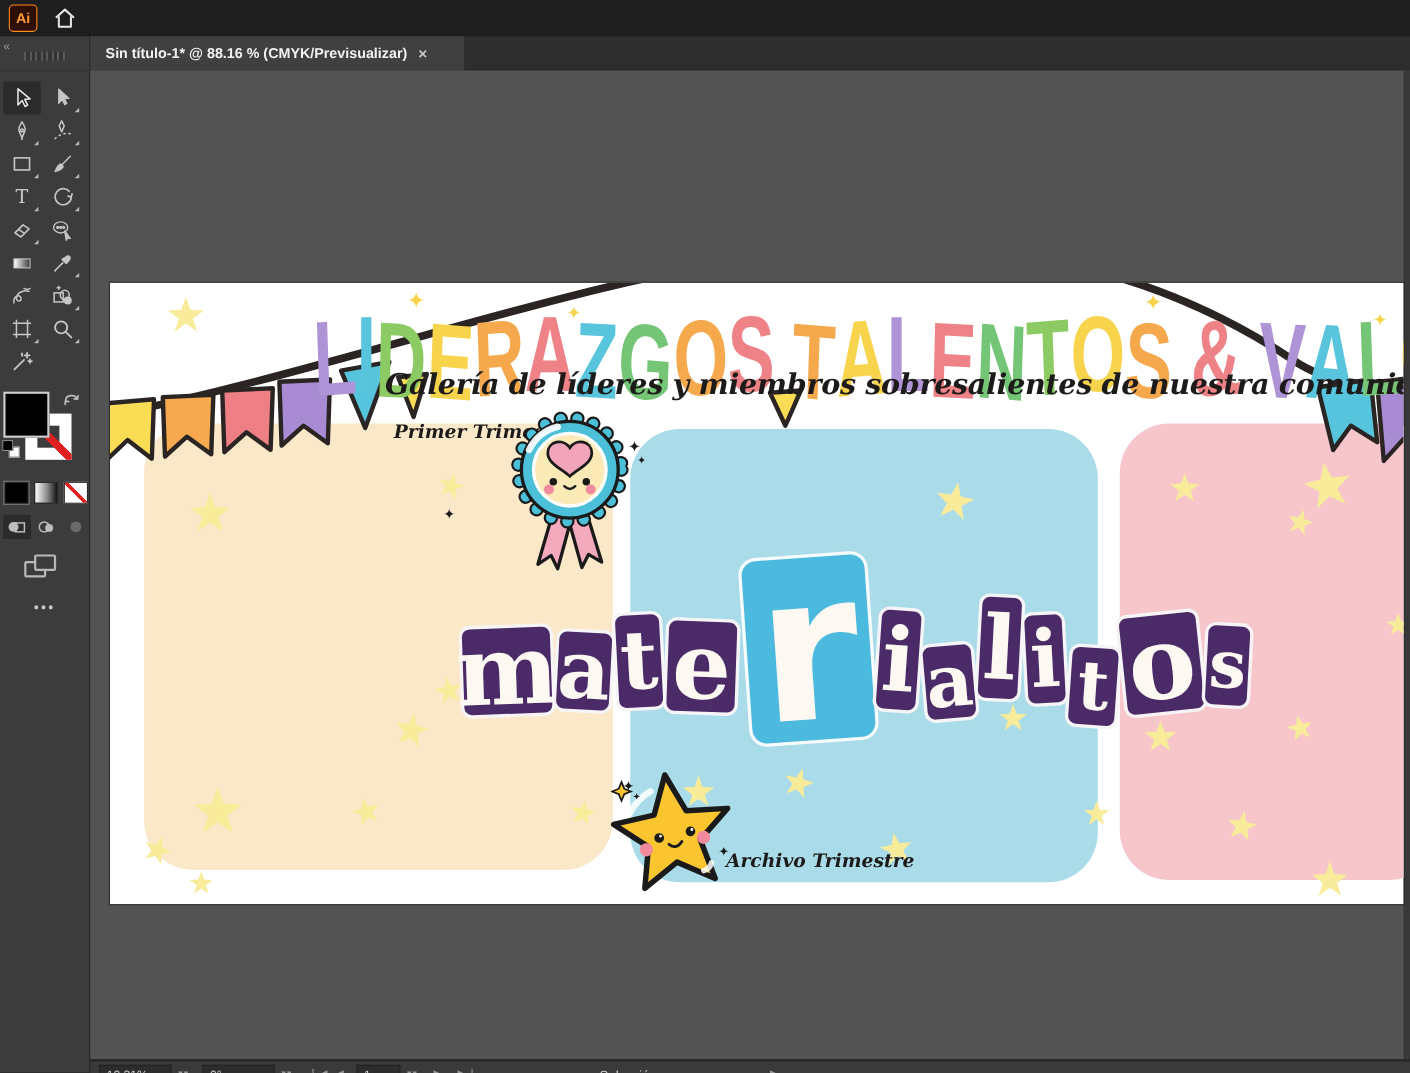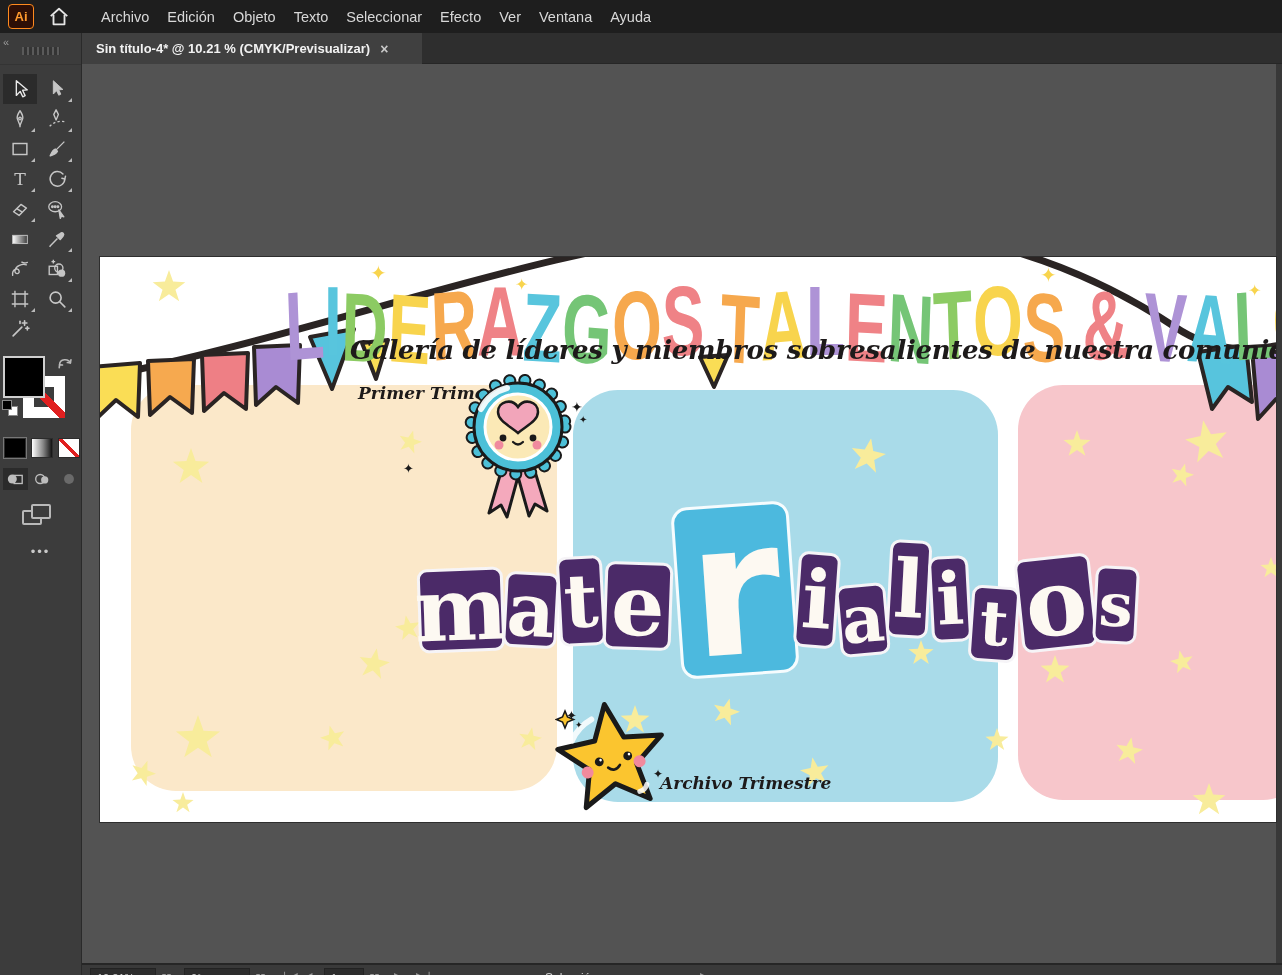--- a/index.html
+++ b/index.html
@@ -126,36 +126,25 @@
 <body>
 
 <div class="menubar">
   <div class="app-icon">Ai</div>
   <div class="home-btn">
     <svg width="22" height="22" viewBox="0 0 24 24" fill="none" stroke="#e6e6e6" stroke-width="2" stroke-linejoin="round">
       <path d="M3 11 L12 3 L21 11"></path>
         <path d="M6 9.5 V20 H18 V9.5"></path>
     </svg>
   </div>
-  <div class="menu-items">
-      <div class="menu-item">Archivo</div>
-      <div class="menu-item">Edición</div>
-      <div class="menu-item">Objeto</div>
-      <div class="menu-item">Texto</div>
-      <div class="menu-item">Seleccionar</div>
-      <div class="menu-item">Efecto</div>
-      <div class="menu-item">Ver</div>
-      <div class="menu-item">Ventana</div>
-      <div class="menu-item">Ayuda</div>
-    </div>
 </div>
 
 <div class="tabrow">
   <div class="doc-tab">
-    <span class="title">Sin título-4* @ 10.21 % (CMYK/Previsualizar)</span>
+    <span class="title">Sin título-1* @ 88.16 % (CMYK/Previsualizar)</span>
     <span class="close">×</span>
   </div>
 </div>
 
 <div class="sidebar">
   <div class="sidebar-head">
     <span class="collapse">«</span>
     <div class="grip"></div>
   </div>
 

